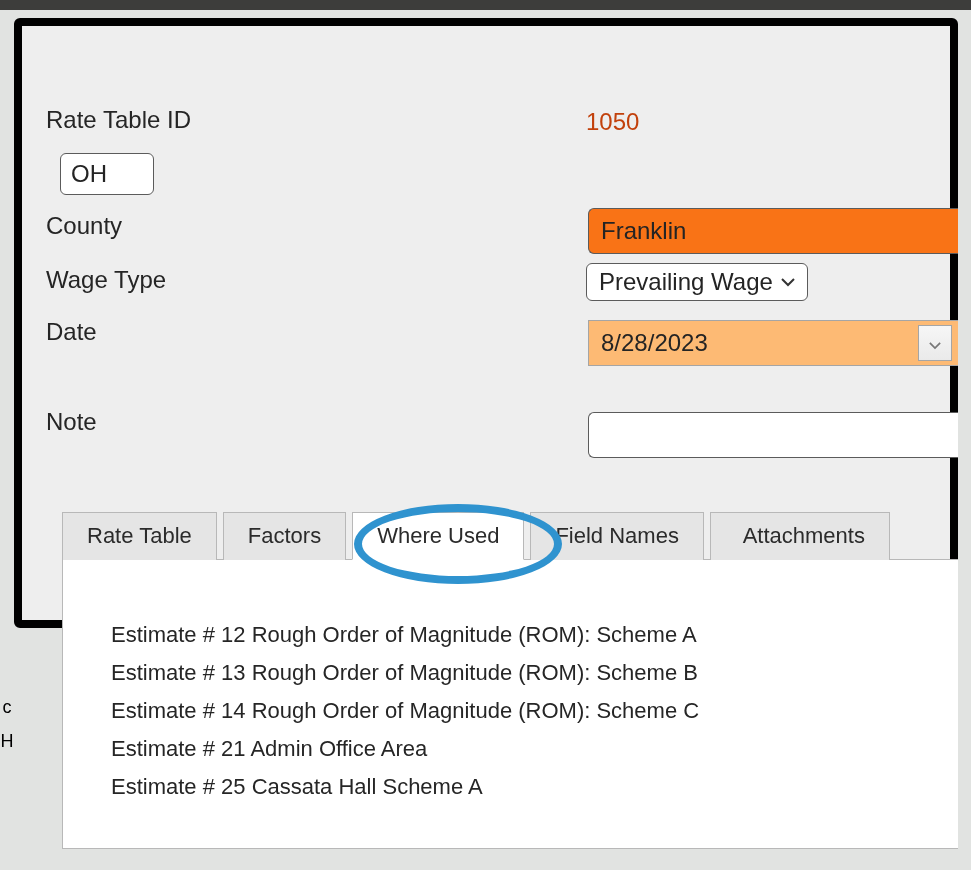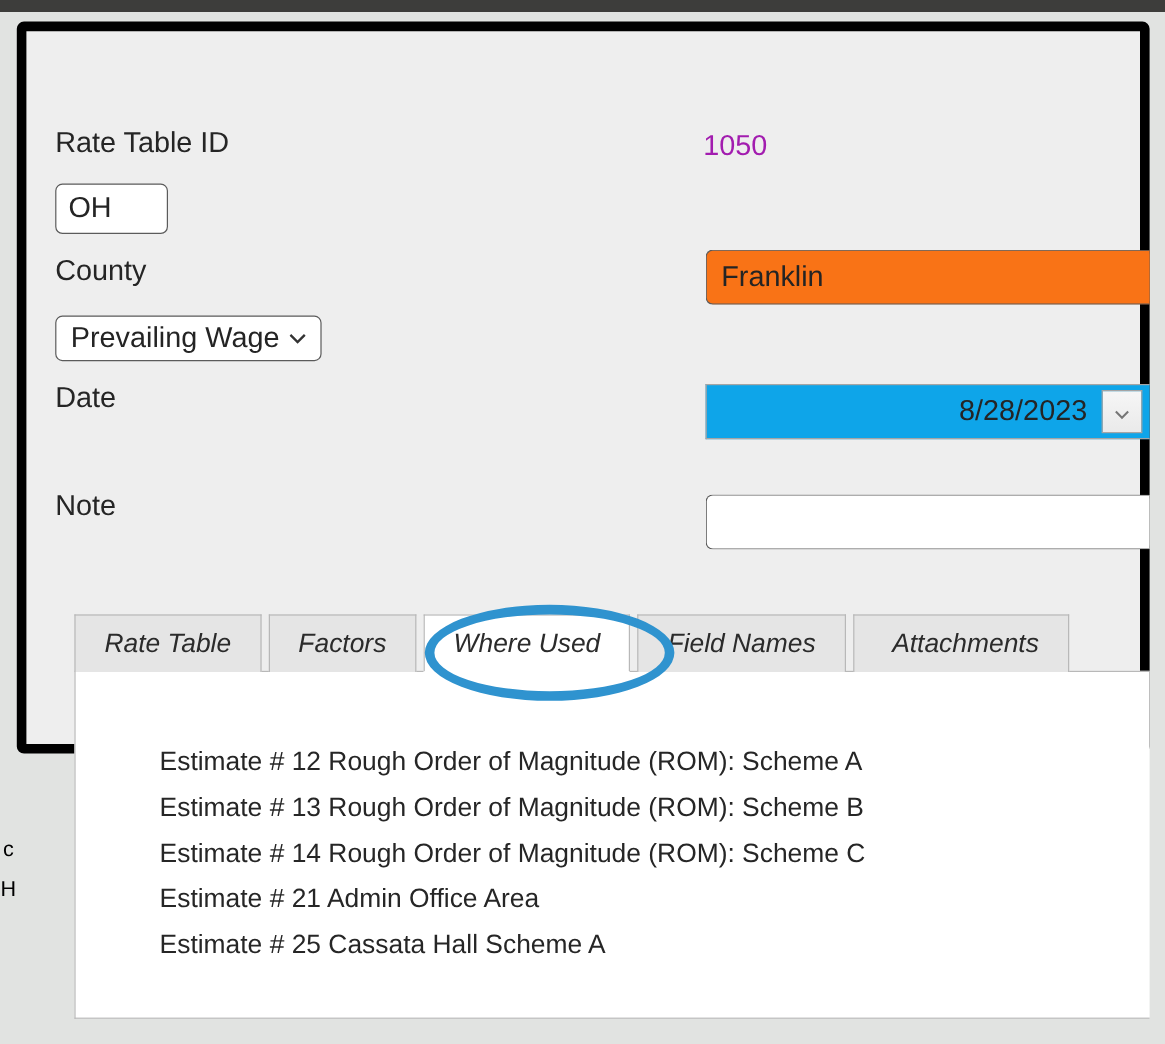--- a/index.html
+++ b/index.html
@@ -43,30 +43,31 @@
   .label-col {
     width: 540px;
     font-size: 24px;
     color: #252525;
     padding-bottom: 4px;
   }
   .val-col {
     flex: 1;
     font-size: 24px;
   }
-  .static-value { color: #a21caf; }
+  .static-value { color: #c2410c; }
 
   .state-box {
     display: inline-block;
     min-width: 94px;
     padding: 6px 14px 6px 10px;
     border: 1.5px solid #5b5b5b;
     border-radius: 6px;
     background: #fff;
     font-size: 24px;
+    margin-left: 14px;
   }
 
   .county-box {
     position: absolute;
     left: 566px;
     right: -8px; 
     top: 182px;
     height: 46px;
     border: 1.5px solid #5b5b5b;
     border-right: none;
@@ -94,25 +95,24 @@
   .chevron svg { display:block; }
 
   .date-box {
     position: absolute;
     left: 566px;
     right: -8px;
     top: 294px;
     height: 46px;
     border: 1.5px solid #a5a5a5;
     border-right: none;
-    background: #0ea5e9;
+    background: #fdba74;
     padding: 0;
     display: flex;
     align-items: stretch;
-    text-align: right;
   }
   .date-text {
     flex: 1;
     padding: 6px 12px;
     font-size: 24px;
     line-height: 32px;
   }
   .date-btn {
     width: 34px;
     border-left: 1.5px solid #a5a5a5;
@@ -142,21 +142,20 @@
     position: absolute;
     left: 40px;
     right: -8px;
     top: 486px;
   }
   .tabstrip {
     display: flex;
     gap: 6px;
     position: relative;
     z-index: 2;
-    font-style: italic;
   }
   .tab {
     background: #e5e5e5;
     border: 1px solid #b8b8b8;
     padding: 10px 24px;
     font-size: 22px;
     color: #2b2b2b;
     border-bottom: none;
     position: relative;
   }
@@ -166,21 +165,21 @@
     text-align: right;
   }
   .tab-last { min-width: 180px; text-align:right; }
 
   .tab-content {
     background: #fff;
     border: 1px solid #b8b8b8;
     border-right: none;
     margin-top: -1px;
     min-height: 290px;
-    padding: 56px 10px 20px 70px;
+    padding: 56px 10px 20px 48px;
     position: relative;
     z-index: 1;
   }
   .usage-line {
     font-size: 22px;
     color: #262626;
     line-height: 38px;
   }
 
   
@@ -219,20 +218,21 @@
         <div class="val-col">
           <span class="state-box">OH</span>
         </div>
       </div>
 
       <div class="row" style="height:56px">
         <div class="label-col">County</div>
       </div>
 
       <div class="row">
+        <div class="label-col">Wage Type</div>
         <div class="val-col">
           <span class="wage-select">
             <span>Prevailing Wage</span>
             <span class="chevron">
               <svg width="14" height="10" viewBox="0 0 14 10">
                   <path d="M1 2 L7 8 L13 2" fill="none" stroke="#333" stroke-width="2"></path>
                 </svg>
             </span>
           </span>
         </div>

